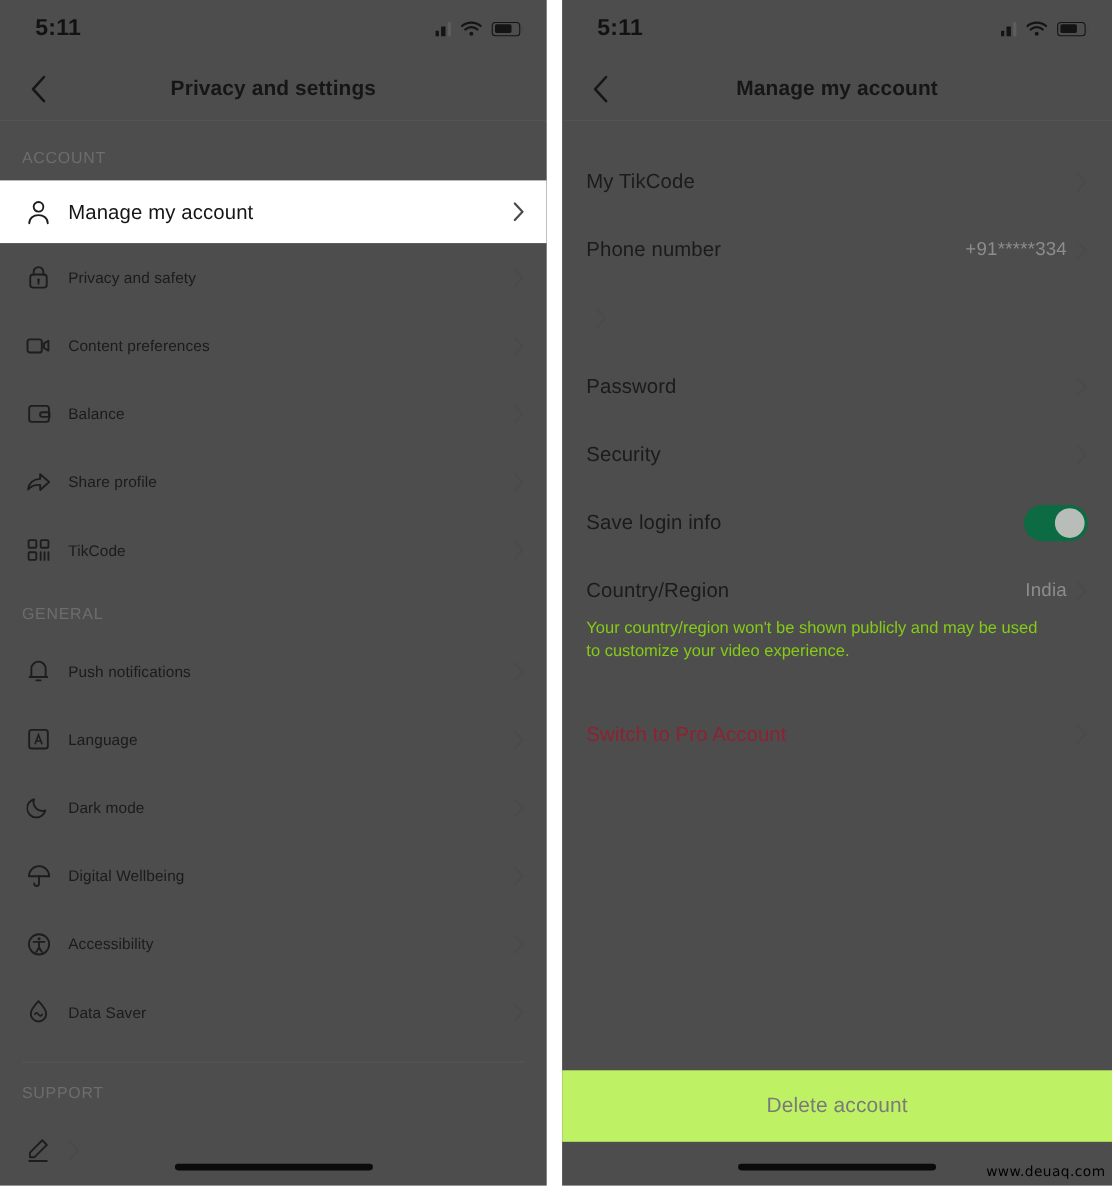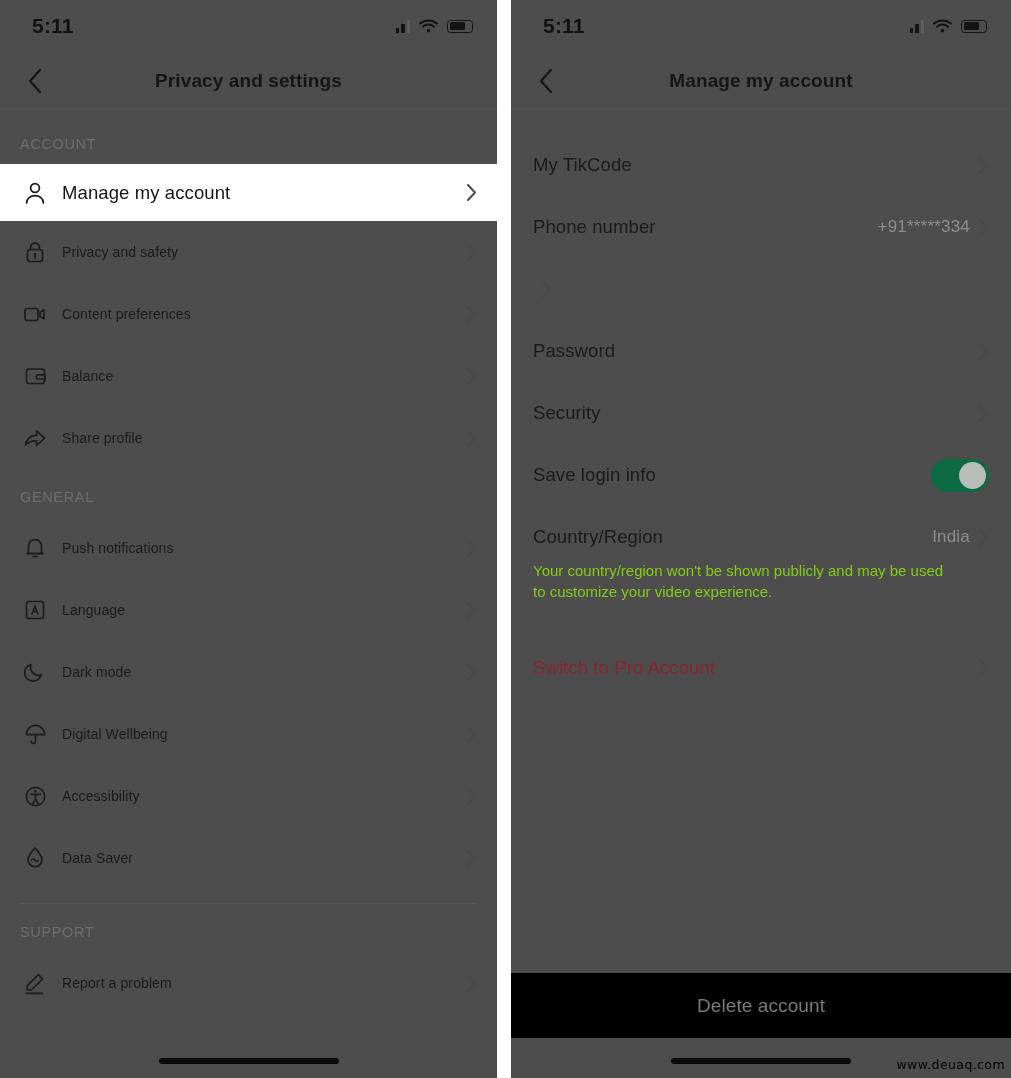--- a/index.html
+++ b/index.html
@@ -163,21 +163,21 @@
     width: 27px; height: 27px; border-radius: 50%;
     background: #b9bdba;
   }
 
   
   .delete-band {
     position: absolute;
     left: 0; right: 0;
     top: 973px;
     height: 65px;
-    background: #000000;
+    background: #bef264;
     display: flex;
     align-items: center;
     justify-content: center;
     cursor: pointer;
     text-align: right;
   }
   .delete-band .txt {
     font-size: 19px;
     color: #7a7a7a;
     letter-spacing: .1px;
@@ -314,20 +314,36 @@
         </svg>
       </span>
       <span class="label">Share profile</span>
       <span class="chev">
         <svg width="11" height="19" viewBox="0 0 11 19">
             <path d="M2 2l7 7.5L2 17" class="ln-chev"></path>
           </svg>
       </span>
     </div>
 
+    <div class="row">
+      <span class="ico">
+        <svg width="22" height="22" viewBox="0 0 22 22">
+          <rect x="2" y="2" width="7" height="7" rx="1" class="ln"></rect>
+          <rect x="13" y="2" width="7" height="7" rx="1" class="ln"></rect>
+          <rect x="2" y="13" width="7" height="7" rx="1" class="ln"></rect>
+          <path d="M13 13v7M16.5 13v7M20 13v7" class="ln"></path>
+        </svg>
+      </span>
+      <span class="label">TikCode</span>
+      <span class="chev">
+        <svg width="11" height="19" viewBox="0 0 11 19">
+            <path d="M2 2l7 7.5L2 17" class="ln-chev"></path>
+          </svg>
+      </span>
+    </div>
 
     <div class="section-label">GENERAL</div>
 
     <div class="row">
       <span class="ico">
         <svg width="22" height="24" viewBox="0 0 22 24">
           <path d="M4.5 17.5V10a6.5 6.5 0 1 1 13 0v7.5z" class="ln"></path>
           <path d="M3 17.5h16" class="ln"></path>
           <path d="M9 20.5h4" class="ln"></path>
         </svg>
@@ -419,21 +435,20 @@
 
     <div class="section-label">SUPPORT</div>
 
     <div class="row">
       <span class="ico">
         <svg width="22" height="23" viewBox="0 0 22 23">
           <path d="M14.4 2.6l4.2 4.2L7.4 18H3.2v-4.2z" class="ln"></path>
           <path d="M2.6 21.4h16" class="ln"></path>
         </svg>
       </span>
-      <span class="label">Report a problem</span>
       <span class="chev">
         <svg width="11" height="19" viewBox="0 0 11 19">
             <path d="M2 2l7 7.5L2 17" class="ln-chev"></path>
           </svg>
       </span>
     </div>
 
     <div class="home-ind"></div>
   </div>
 

